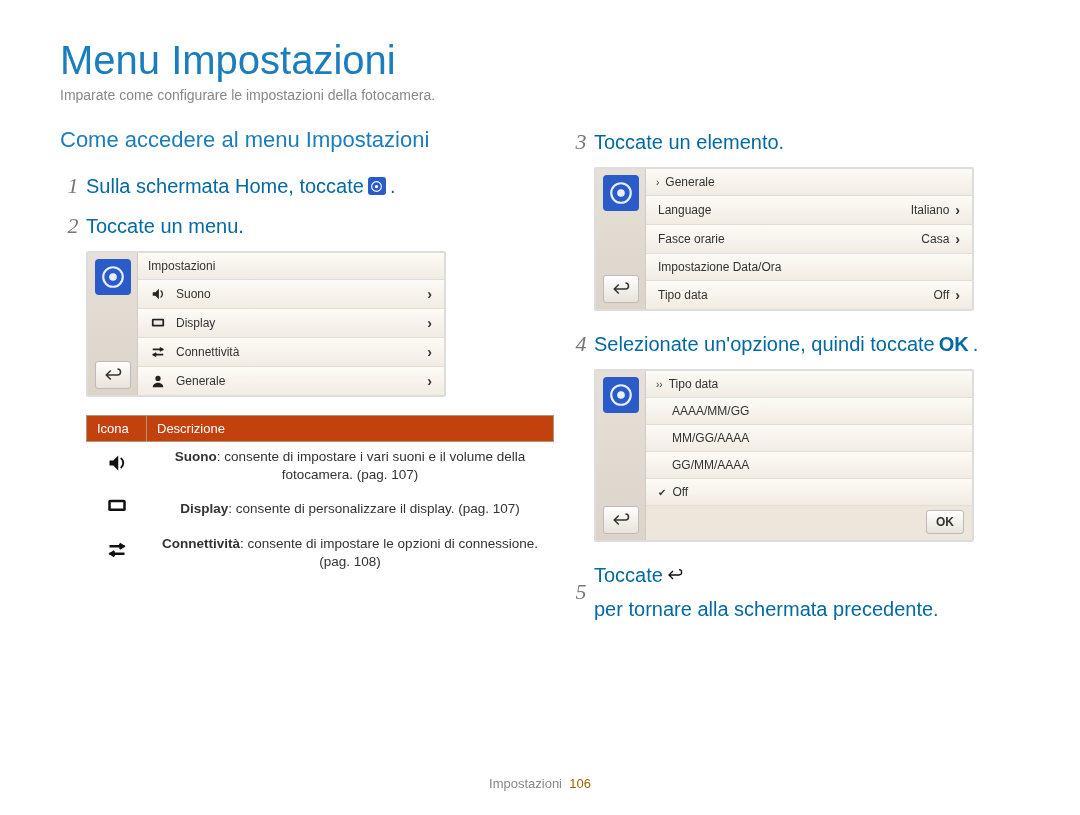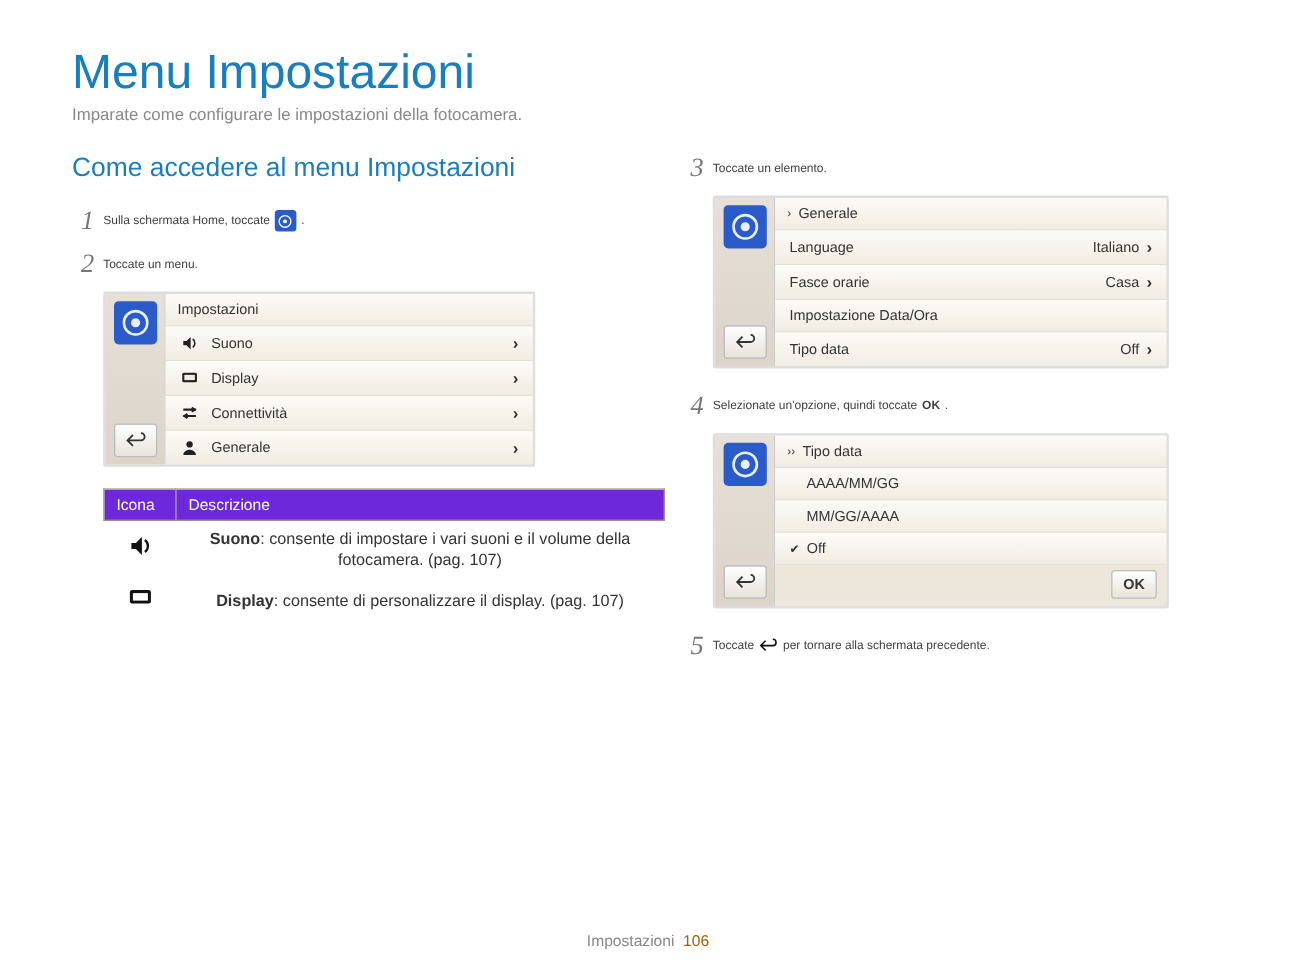--- a/index.html
+++ b/index.html
@@ -47,22 +47,22 @@
   .stepnum {
     font-style: italic;
     color: #777;
     font-size: 22px;
     width: 26px;
     flex: 0 0 26px;
     font-family: Georgia, 'Times New Roman', serif;
     text-align: center;
   }
   .steptxt {
-    font-size: 10px;
-    color: #404040;
+    font-size: 20px;
+    color: #0369a1;
     line-height: 1.5;
     display: flex;
     align-items: center;
     gap: 4px;
     flex-wrap: wrap;
   }
   .steptxt .bold { font-weight: bold; font-family: Arial, sans-serif; }
   .gear-badge {
     display: inline-flex;
     align-items: center;
@@ -156,21 +156,21 @@
   .ok-row { display:flex; justify-content:flex-end; padding:4px 8px 6px; background:#ece6db;}
 
   
   table.desc {
     border-collapse: collapse;
     width: 468px;
     margin-left: 26px;
     font-size: 13.5px;
   }
   table.desc th {
-    background: #6d28d9;
+    background: #c2410c;
     color: #fff;
     font-weight: normal;
     text-align: left;
     padding: 5px 10px;
     border: 1px solid #a89878;
     font-size: 13px;
   }
   table.desc th.icona { width: 60px; }
   table.desc td {
     padding: 6px 10px;
@@ -315,20 +315,27 @@
                   </svg></span></td>
           <td><b>Suono</b><span>: consente di impostare i vari suoni e il volume della fotocamera. (pag. 107)</span></td>
         </tr>
         <tr>
           <td class="icon-cell"><span><svg width="20" height="20" viewBox="0 0 16 16">
                     <rect x="1" y="3" width="14" height="9" rx="1.5" fill="#111"></rect>
                     <rect x="3" y="5" width="10" height="5" fill="#fff"></rect>
                   </svg></span></td>
           <td><b>Display</b><span>: consente di personalizzare il display. (pag. 107)</span></td>
         </tr>
+        <tr>
+          <td class="icon-cell"><span><svg width="20" height="20" viewBox="0 0 16 16">
+                    <path d="M2 5h8l4 0M14 11H6l-4 0" stroke="#111" stroke-width="2" fill="none"></path>
+                    <path d="M10 3l3 2-3 2M6 9l-3 2 3 2" stroke="#111" stroke-width="2" fill="none"></path>
+                  </svg></span></td>
+          <td><b>Connettività</b><span>: consente di impostare le opzioni di connessione. (pag. 108)</span></td>
+        </tr>
       </tbody>
         </table>
     </div>
 
     <div class="col col2">
       <div class="step">
         <div class="stepnum">3</div>
         <div class="steptxt">
             <span>Toccate un elemento.</span>
           </div>
@@ -411,20 +418,24 @@
             <div class="menu-title">
                 <span class="chev">››</span>
                 <span>Tipo data</span>
               </div>
             <div class="row">
                 <span style="padding-left:14px">AAAA/MM/GG</span>
                 <span></span>
               </div>
             <div class="row">
                 <span style="padding-left:14px">MM/GG/AAAA</span>
+                <span></span>
+              </div>
+            <div class="row">
+                <span style="padding-left:14px">GG/MM/AAAA</span>
                 <span></span>
               </div>
             <div class="row">
                 <span class="tick">Off</span>
                 <span></span>
               </div>
             <div class="ok-row">
                 <span class="ok-btn">OK</span>
               </div>
           </div>

